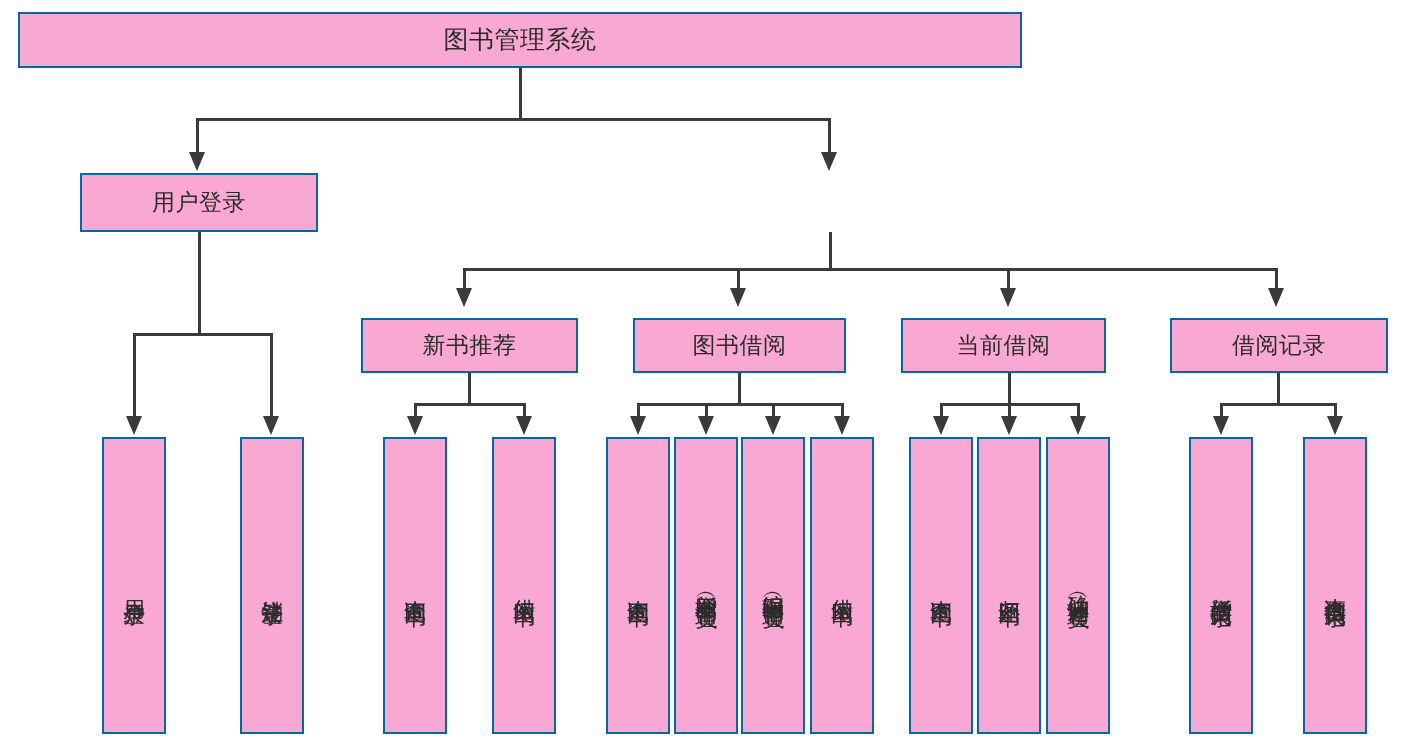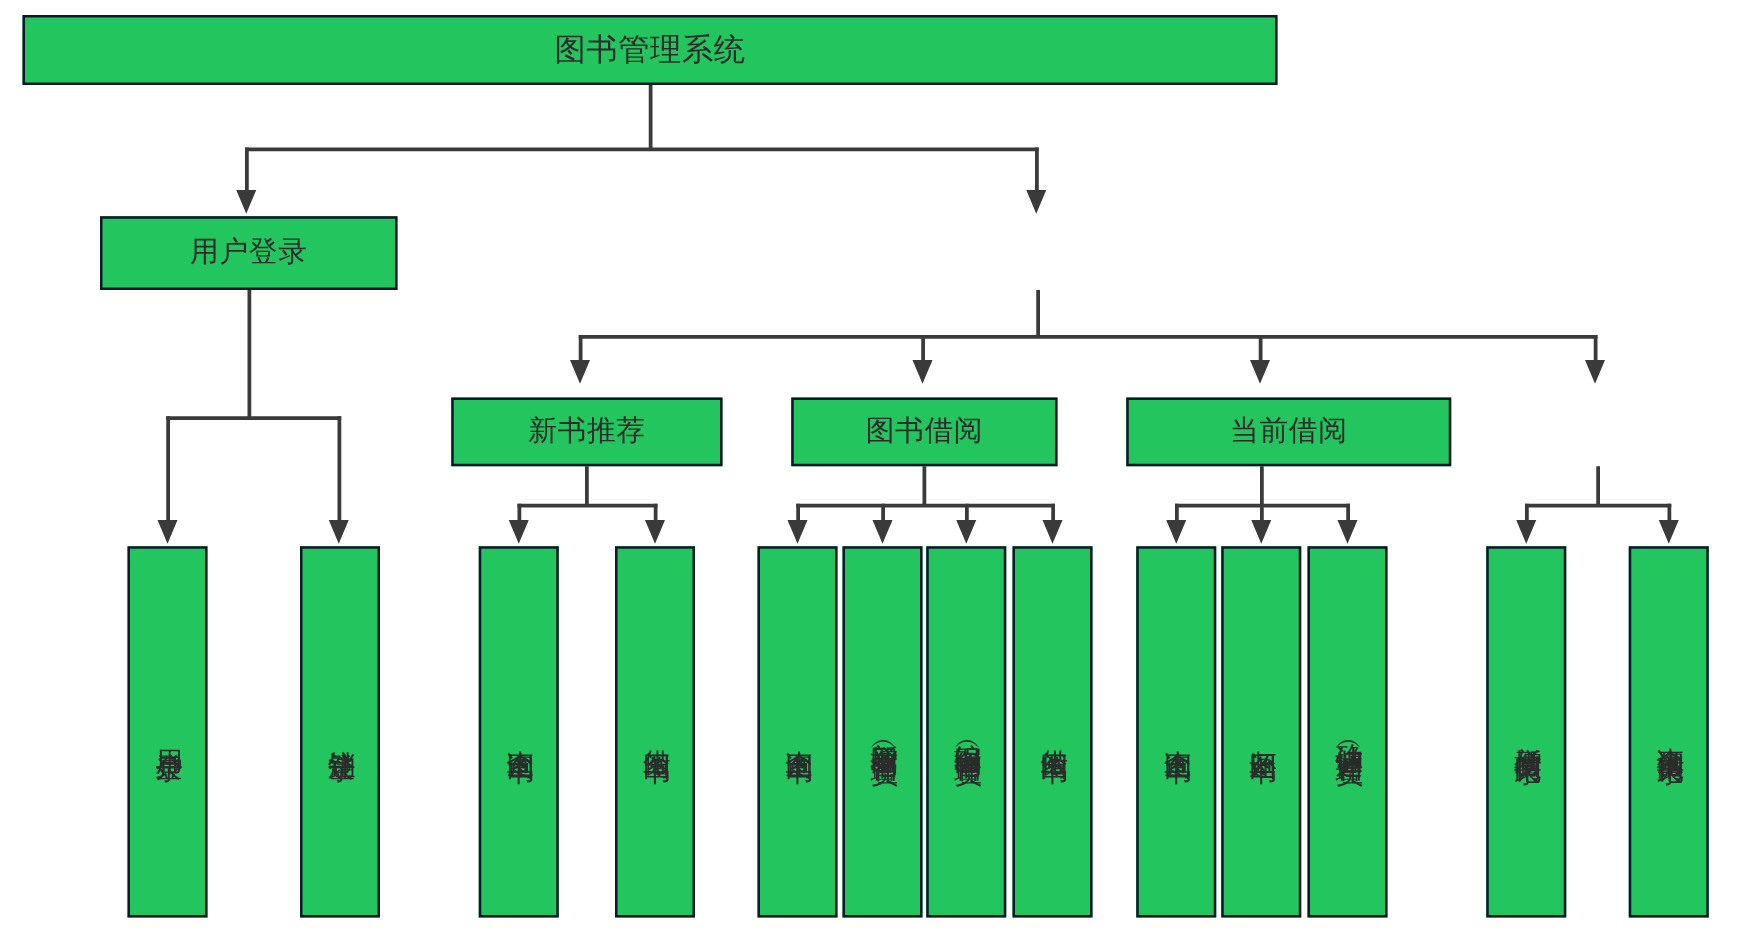--- a/index.html
+++ b/index.html
@@ -12,22 +12,22 @@
     position:relative;
     width:1405px;
     height:747px;
     background:#ffffff;
     overflow:hidden;
   }
   
   .node{
     position:absolute;
     box-sizing:border-box;
-    background:#22c55e;
-    border:2px solid #0f172a;
+    background:#f9a8d4;
+    border:2px solid #0369a1;
     display:flex;
     align-items:center;
     justify-content:center;
     text-align:center;
     color:#2b2b2b;
   }
   .node .lbl{
     display:block;
     line-height:1.18;
     letter-spacing:0.5px;
@@ -119,22 +119,25 @@
 
   <div class="conn vline" style="left:1275px; top:268px; width:3px; height:22px;"></div>
   <div class="arrow" style="left:1268px; top:288px;"></div>
 
   <div class="node lvl3" style="left:633px; top:318px; width:213px; height:55px;">
     <span class="lbl">图书借阅</span>
   </div>
   <div class="node lvl3" style="left:361px; top:318px; width:217px; height:55px;">
     <span class="lbl">新书推荐</span>
   </div>
-  <div class="node lvl3" style="left:901px; top:318px; width:260px; height:55px;">
+  <div class="node lvl3" style="left:901px; top:318px; width:205px; height:55px;">
     <span class="lbl">当前借阅</span>
+  </div>
+  <div class="node lvl3" style="left:1170px; top:318px; width:218px; height:55px;">
+    <span class="lbl">借阅记录</span>
   </div>
 
   <div class="conn vline" style="left:468px; top:373px; width:3px; height:32px;"></div>
   <div class="conn hline" style="left:414px; top:403px; width:112px; height:3px;"></div>
   <div class="conn vline" style="left:414px; top:403px; width:3px; height:15px;"></div>
   <div class="arrow" style="left:407px; top:416px;"></div>
   <div class="conn vline" style="left:523px; top:403px; width:3px; height:15px;"></div>
   <div class="arrow" style="left:516px; top:416px;"></div>
 
   <div class="conn vline" style="left:738px; top:373px; width:3px; height:32px;"></div>

